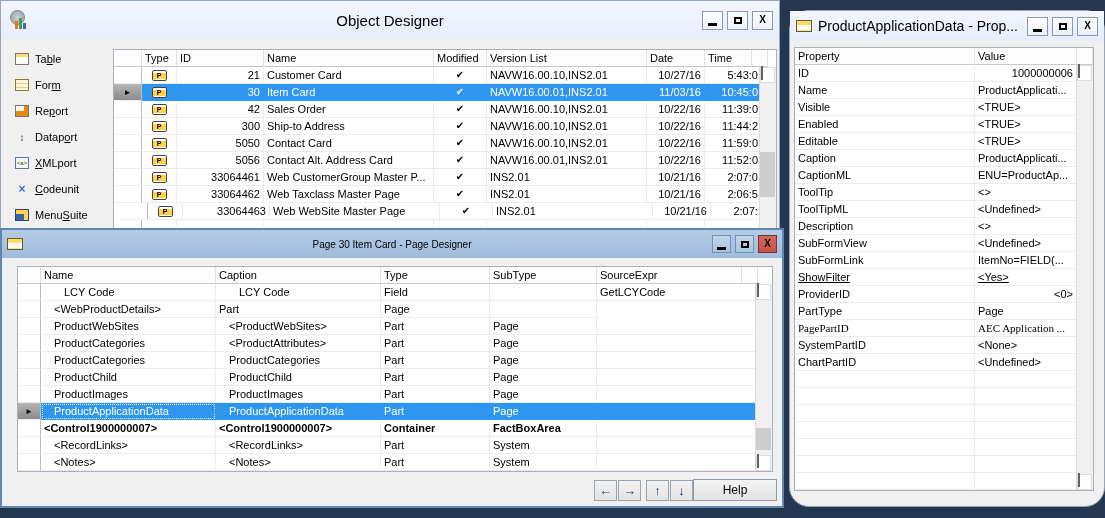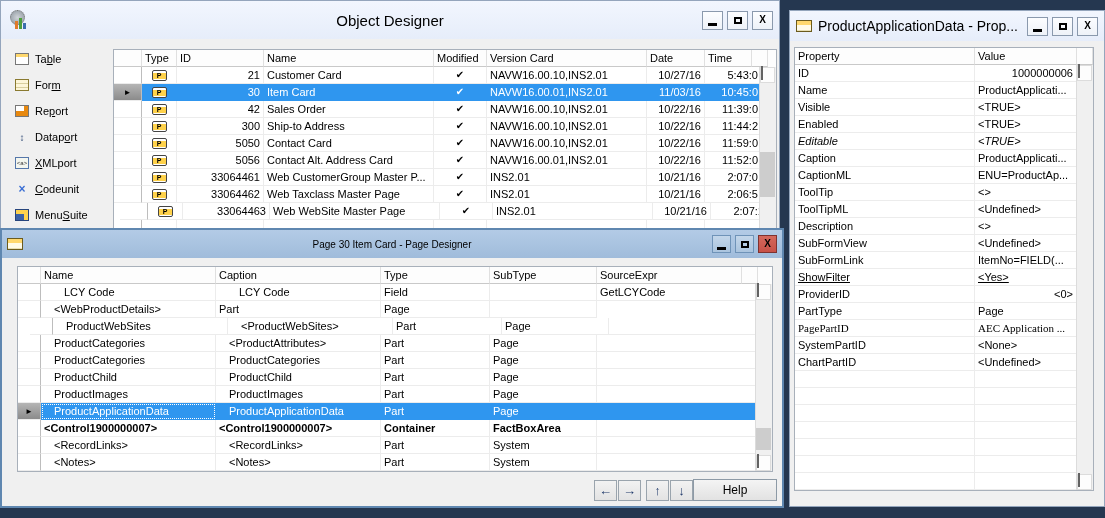--- a/index.html
+++ b/index.html
@@ -137,21 +137,21 @@
           <span class="sblabel">Menu<u>S</u>uite</span>
         </div>
       </nav>
     <div class="grid" style="left:112px;top:48px;width:664px;height:182px;">
       <div class="ghead" style="grid-template-columns:28px 35px 87px 170px 53px 160px 58px 47px 16px;">
         <span class="hcell"></span>
         <span class="hcell">Type</span>
         <span class="hcell">ID</span>
         <span class="hcell">Name</span>
         <span class="hcell">Modified</span>
-        <span class="hcell">Version Card</span>
+        <span class="hcell">Version List</span>
         <span class="hcell">Date</span>
         <span class="hcell">Time</span>
         <span class="hcell"></span>
       </div>
       <div>
           <div class="grow" style="grid-template-columns: 28px 35px 87px 170px 53px 160px 58px 57px;">
             <span class="cell marker"></span>
             <span class="cell tcell">
               <span class="ic-page">P</span>
             </span>
@@ -269,21 +269,21 @@
             <span class="cell"></span>
           </div>
         </div>
       <div class="vscroll">
         <span class="sarrow up"><span class="chev u"></span></span>
         <span class="sthumb" style="top:85px;height:45px;"><span class="grip" style="margin-top:20px;"></span></span>
       </div>
     </div>
   </section>
 
-  <section class="win inactive" style="left:789px;top:10px;width:316px;height:497px;z-index:2;">
+  <section class="win inactive" style="left:789px;top:10px;width:316px;height:497px;z-index:2;border-radius:20px;">
     <div class="tbar inactive-bar" style="height:30px;">
       <span class="formic"></span>
       <span class="ttext leftal">ProductApplicationData - Prop...</span>
       <span class="wbtns">
         <span class="wbtn">
             <span class="glyph-min"></span>
           </span>
         <span class="wbtn">
             <span class="glyph-max"></span>
           </span>
@@ -308,21 +308,21 @@
             <span class="cell">ProductApplicati...</span>
           </div>
           <div class="grow" style="grid-template-columns: 180px 102px;">
             <span class="cell">Visible</span>
             <span class="cell">&lt;TRUE&gt;</span>
           </div>
           <div class="grow" style="grid-template-columns: 180px 102px;">
             <span class="cell">Enabled</span>
             <span class="cell">&lt;TRUE&gt;</span>
           </div>
-          <div class="grow" style="grid-template-columns: 180px 102px; font-style: italic;">
+          <div class="grow" style="grid-template-columns: 180px 102px;">
             <span class="cell">Editable</span>
             <span class="cell">&lt;TRUE&gt;</span>
           </div>
           <div class="grow" style="grid-template-columns: 180px 102px;">
             <span class="cell">Caption</span>
             <span class="cell">ProductApplicati...</span>
           </div>
           <div class="grow" style="grid-template-columns: 180px 102px;">
             <span class="cell">CaptionML</span>
             <span class="cell">ENU=ProductAp...</span>
@@ -442,21 +442,21 @@
             <span class="cell"></span>
             <span class="cell">GetLCYCode</span>
           </div>
           <div class="grow" style="grid-template-columns: 23px 175px 165px 109px 107px 161px;">
             <span class="cell marker"></span>
             <span class="cell" style="padding-left: 13px;">&lt;WebProductDetails&gt;</span>
             <span class="cell">Part</span>
             <span class="cell">Page</span>
             <span class="cell"></span>
           </div>
-          <div class="grow" style="grid-template-columns: 23px 175px 165px 109px 107px 161px; padding-left: 12px;">
+          <div class="grow" style="grid-template-columns: 23px 175px 165px 109px 107px 161px;">
             <span class="cell marker"></span>
             <span class="cell" style="padding-left: 13px;">ProductWebSites</span>
             <span class="cell" style="padding-left: 13px;">&lt;ProductWebSites&gt;</span>
             <span class="cell">Part</span>
             <span class="cell">Page</span>
             <span class="cell"></span>
           </div>
           <div class="grow" style="grid-template-columns: 23px 175px 165px 109px 107px 161px;">
             <span class="cell marker"></span>
             <span class="cell" style="padding-left: 13px;">ProductCategories</span>

